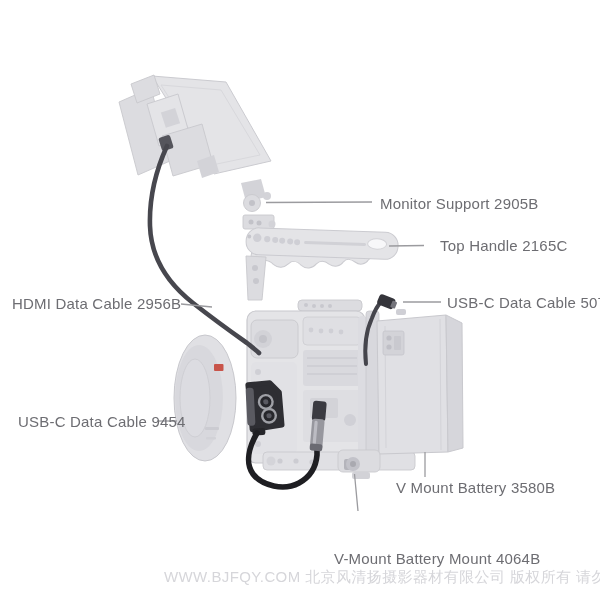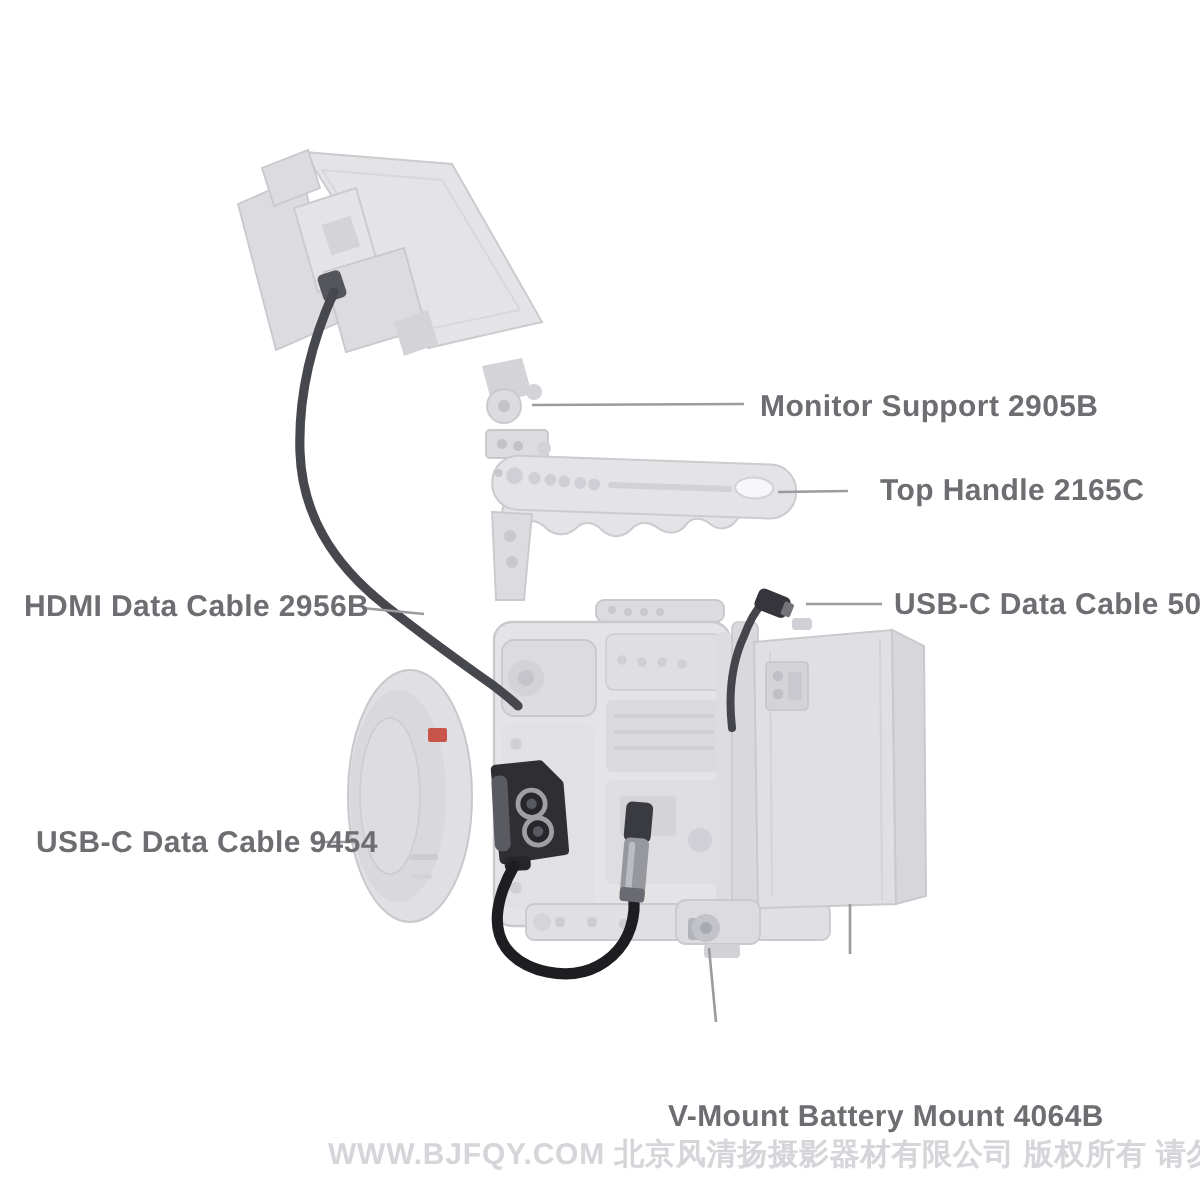--- a/index.html
+++ b/index.html
@@ -1,19 +1,18 @@
 <!DOCTYPE html>
 <html><head>
 <meta charset="utf-8">
 <style>
   html,body{margin:0;padding:0;background:#ffffff;}
   #stage{
     position:relative;width:600px;height:600px;background:#ffffff;overflow:hidden;
     font-family:"Liberation Sans","DejaVu Sans",sans-serif;
-    font-weight:bold;
   }
   #rig-svg{position:absolute;left:0;top:0;}
   .callout{
     position:absolute;font-size:15px;line-height:17px;color:#6d6d72;
     letter-spacing:.2px;white-space:nowrap;
   }
   .watermark{
     position:absolute;left:164px;top:568px;font-size:15px;color:#d6d6da;
     letter-spacing:.4px;white-space:nowrap;
   }
@@ -181,17 +180,18 @@
     <line class="pointer" x1="157" y1="421" x2="177" y2="421"></line>
     <line class="pointer" x1="425" y1="452" x2="425" y2="477"></line>
     <line class="pointer" x1="354.5" y1="474" x2="358" y2="511"></line>
   </svg>
 
   <div class="callout" style="left:380px;top:195px;">Monitor Support 2905B</div>
   <div class="callout" style="left:440px;top:237px;">Top Handle 2165C</div>
   <div class="callout" style="left:447px;top:294px;">USB-C Data Cable 5075</div>
   <div class="callout" style="left:12px;top:295px;">HDMI Data Cable 2956B</div>
   <div class="callout" style="left:18px;top:413px;">USB-C Data Cable 9454</div>
+  <div class="callout" style="left:396px;top:479px;">V Mount Battery 3580B</div>
   <div class="callout" style="left:334px;top:550px;text-align:center;">V-Mount Battery Mount 4064B</div>
 
   <div class="watermark">WWW.BJFQY.COM 北京风清扬摄影器材有限公司 版权所有 请勿盗图</div>
 
 </div>
 
 </body></html>

